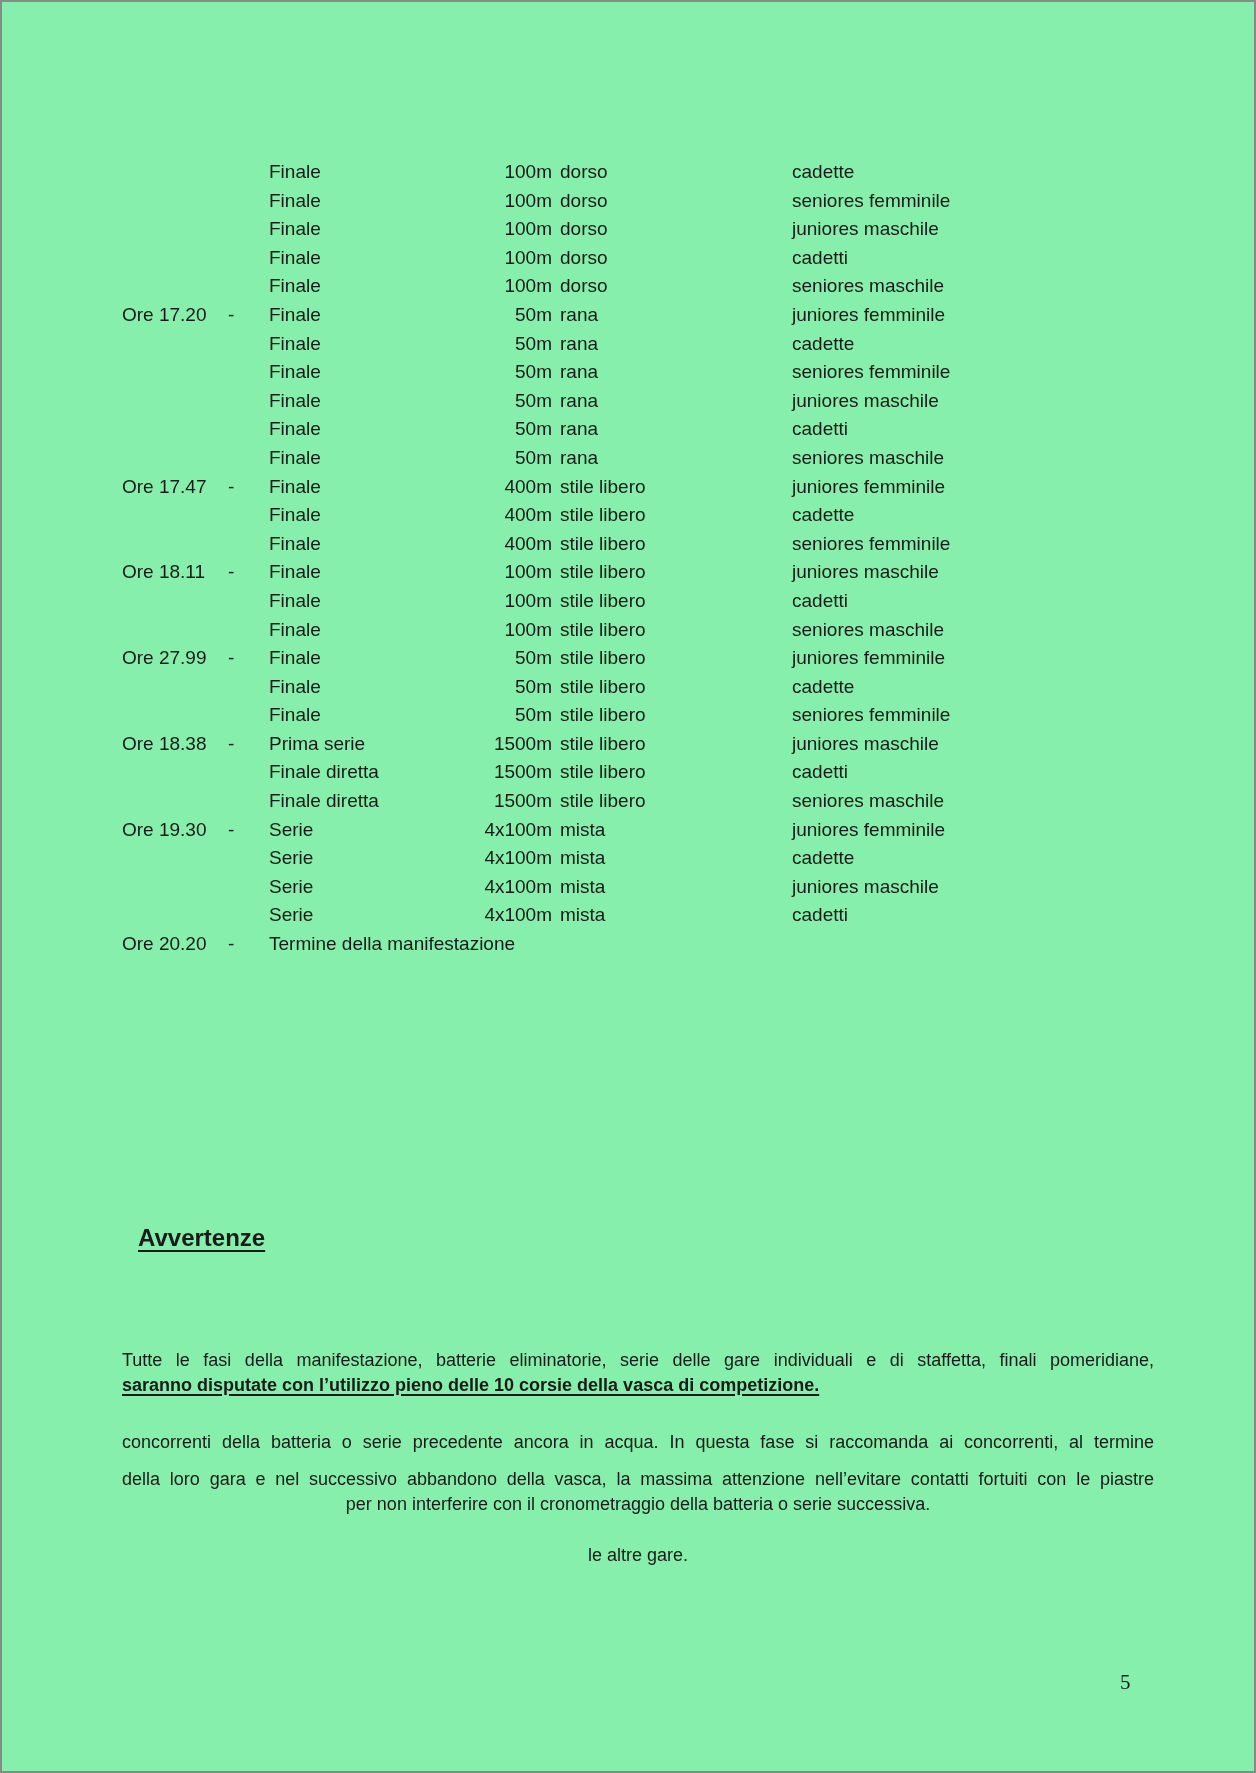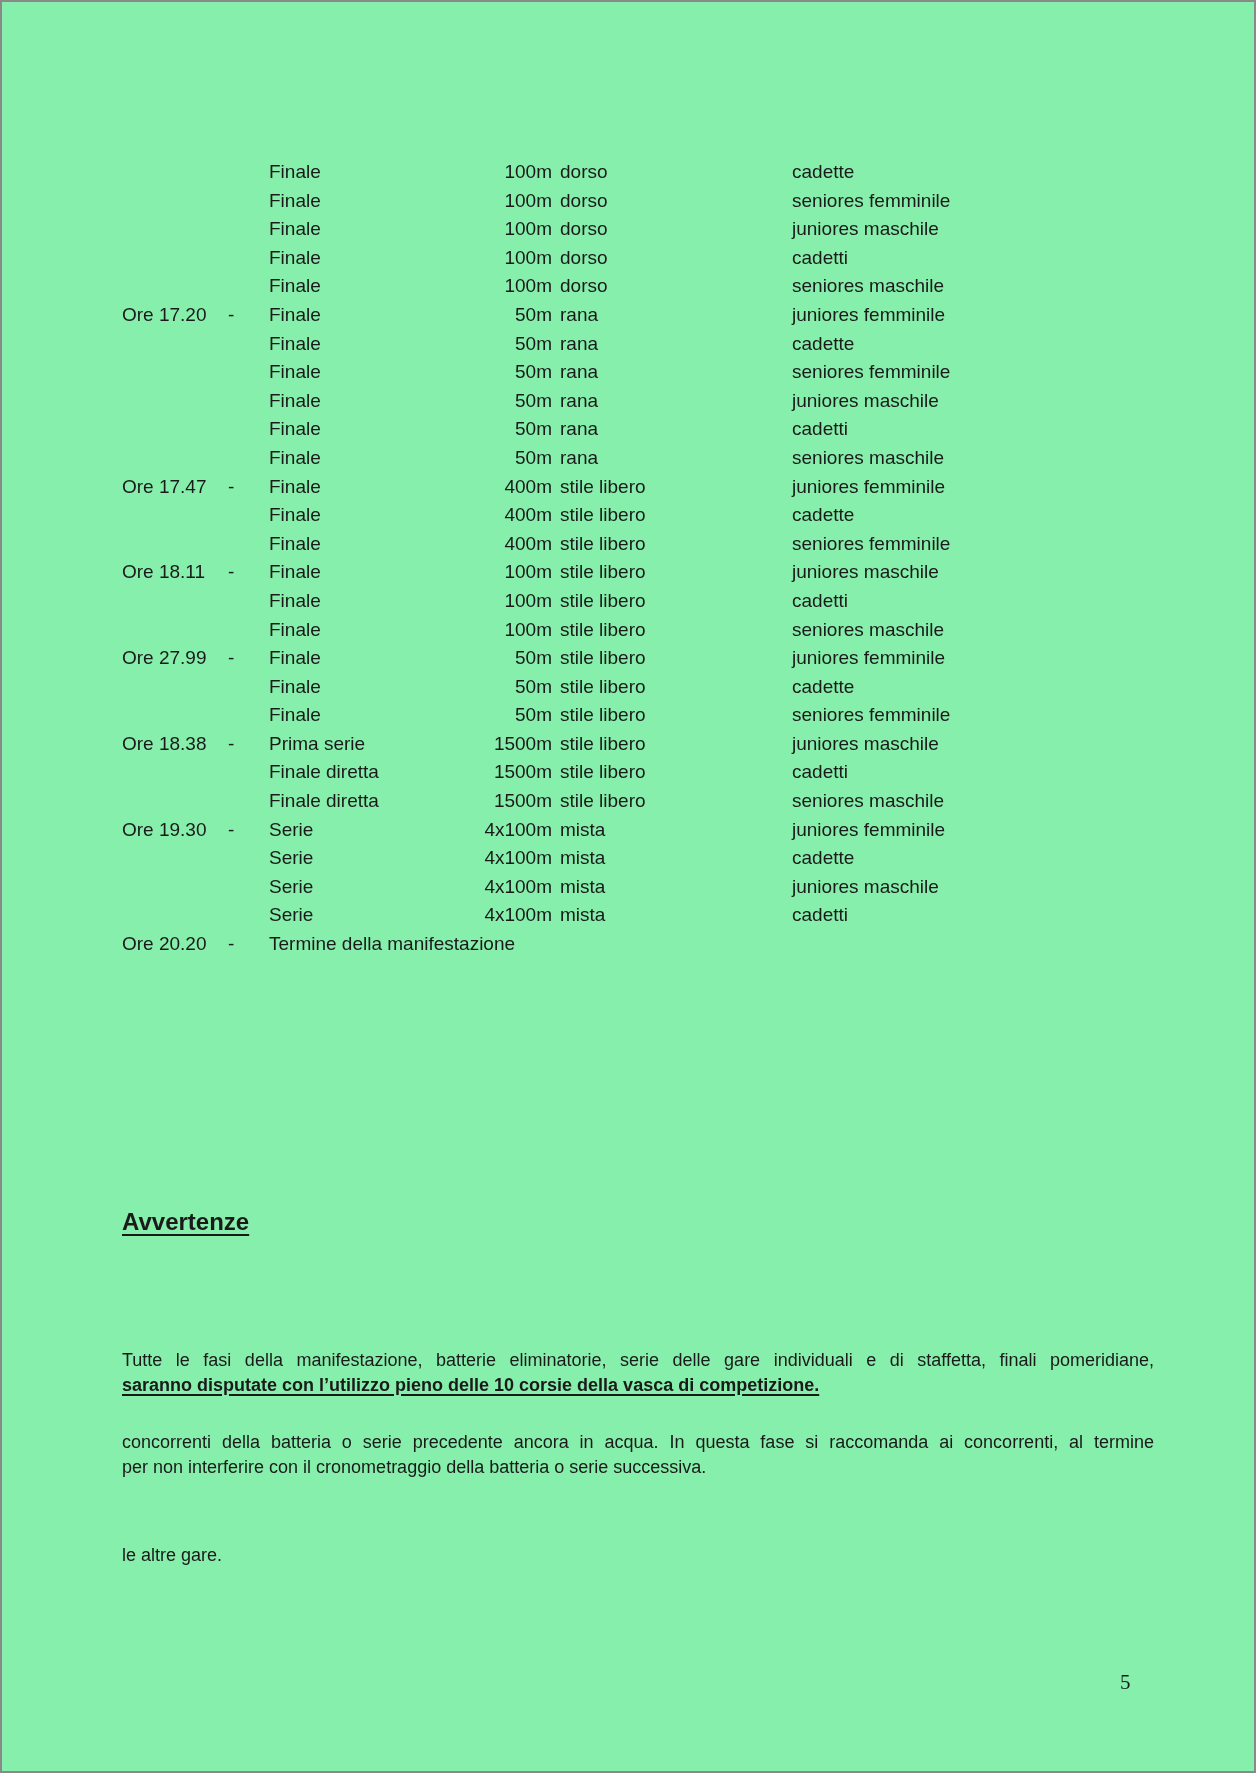--- a/index.html
+++ b/index.html
@@ -23,28 +23,28 @@
   .c-num    { position: absolute; left: 300px; width: 130px; text-align: right; }
   .c-stroke { position: absolute; left: 438px; }
   .c-cat    { position: absolute; left: 670px; }
   
   .heading {
     position: absolute; left: 120px; top: 1206px;
     font-size: 24px; font-weight: bold;
     text-decoration: underline;
     text-decoration-thickness: 2px;
     text-underline-offset: 4px;
-    margin: 0;
+    margin: 16px;
   }
   .para { position: absolute; left: 120px; width: 1032px; font-size: 18px; line-height: 25px; }
   .p1 { top: 1334px; }
   .p2 { top: 1416px; }
   .p3 { top: 1541px; }
   .line-just { text-align: justify; text-align-last: justify; margin-top: 12px; }
-  .line-left { text-align: left; }
+  .line-left { text-align: center; }
   .line-bold-underline {
     font-weight: bold;
     text-decoration: underline;
     text-decoration-thickness: 2px;
     text-underline-offset: 3px;
     text-align: left;
   }
   
   .pagenum {
     position: absolute; left: 1118px; top: 1668px;
@@ -241,20 +241,21 @@
 
   <h2 class="heading">Avvertenze</h2>
 
   <div class="para p1">
     <div class="line-just">Tutte le fasi della manifestazione, batterie eliminatorie, serie delle gare individuali e di staffetta, finali pomeridiane,</div>
     <div class="line-bold-underline">saranno disputate con l’utilizzo pieno delle 10 corsie della vasca di competizione.</div>
   </div>
 
   <div class="para p2">
     <div class="line-just">concorrenti della batteria o serie precedente ancora in acqua.  In questa fase si raccomanda ai concorrenti, al termine</div>
+    <div class="line-just">della loro gara e nel successivo abbandono della vasca, la massima attenzione nell’evitare contatti fortuiti con le piastre</div>
     <div class="line-left">per non interferire con il cronometraggio della batteria o serie successiva.</div>
   </div>
 
   <div class="para p3">
     <div class="line-left">le altre gare.</div>
   </div>
 
   <div class="pagenum">5</div>
 
 </div>

